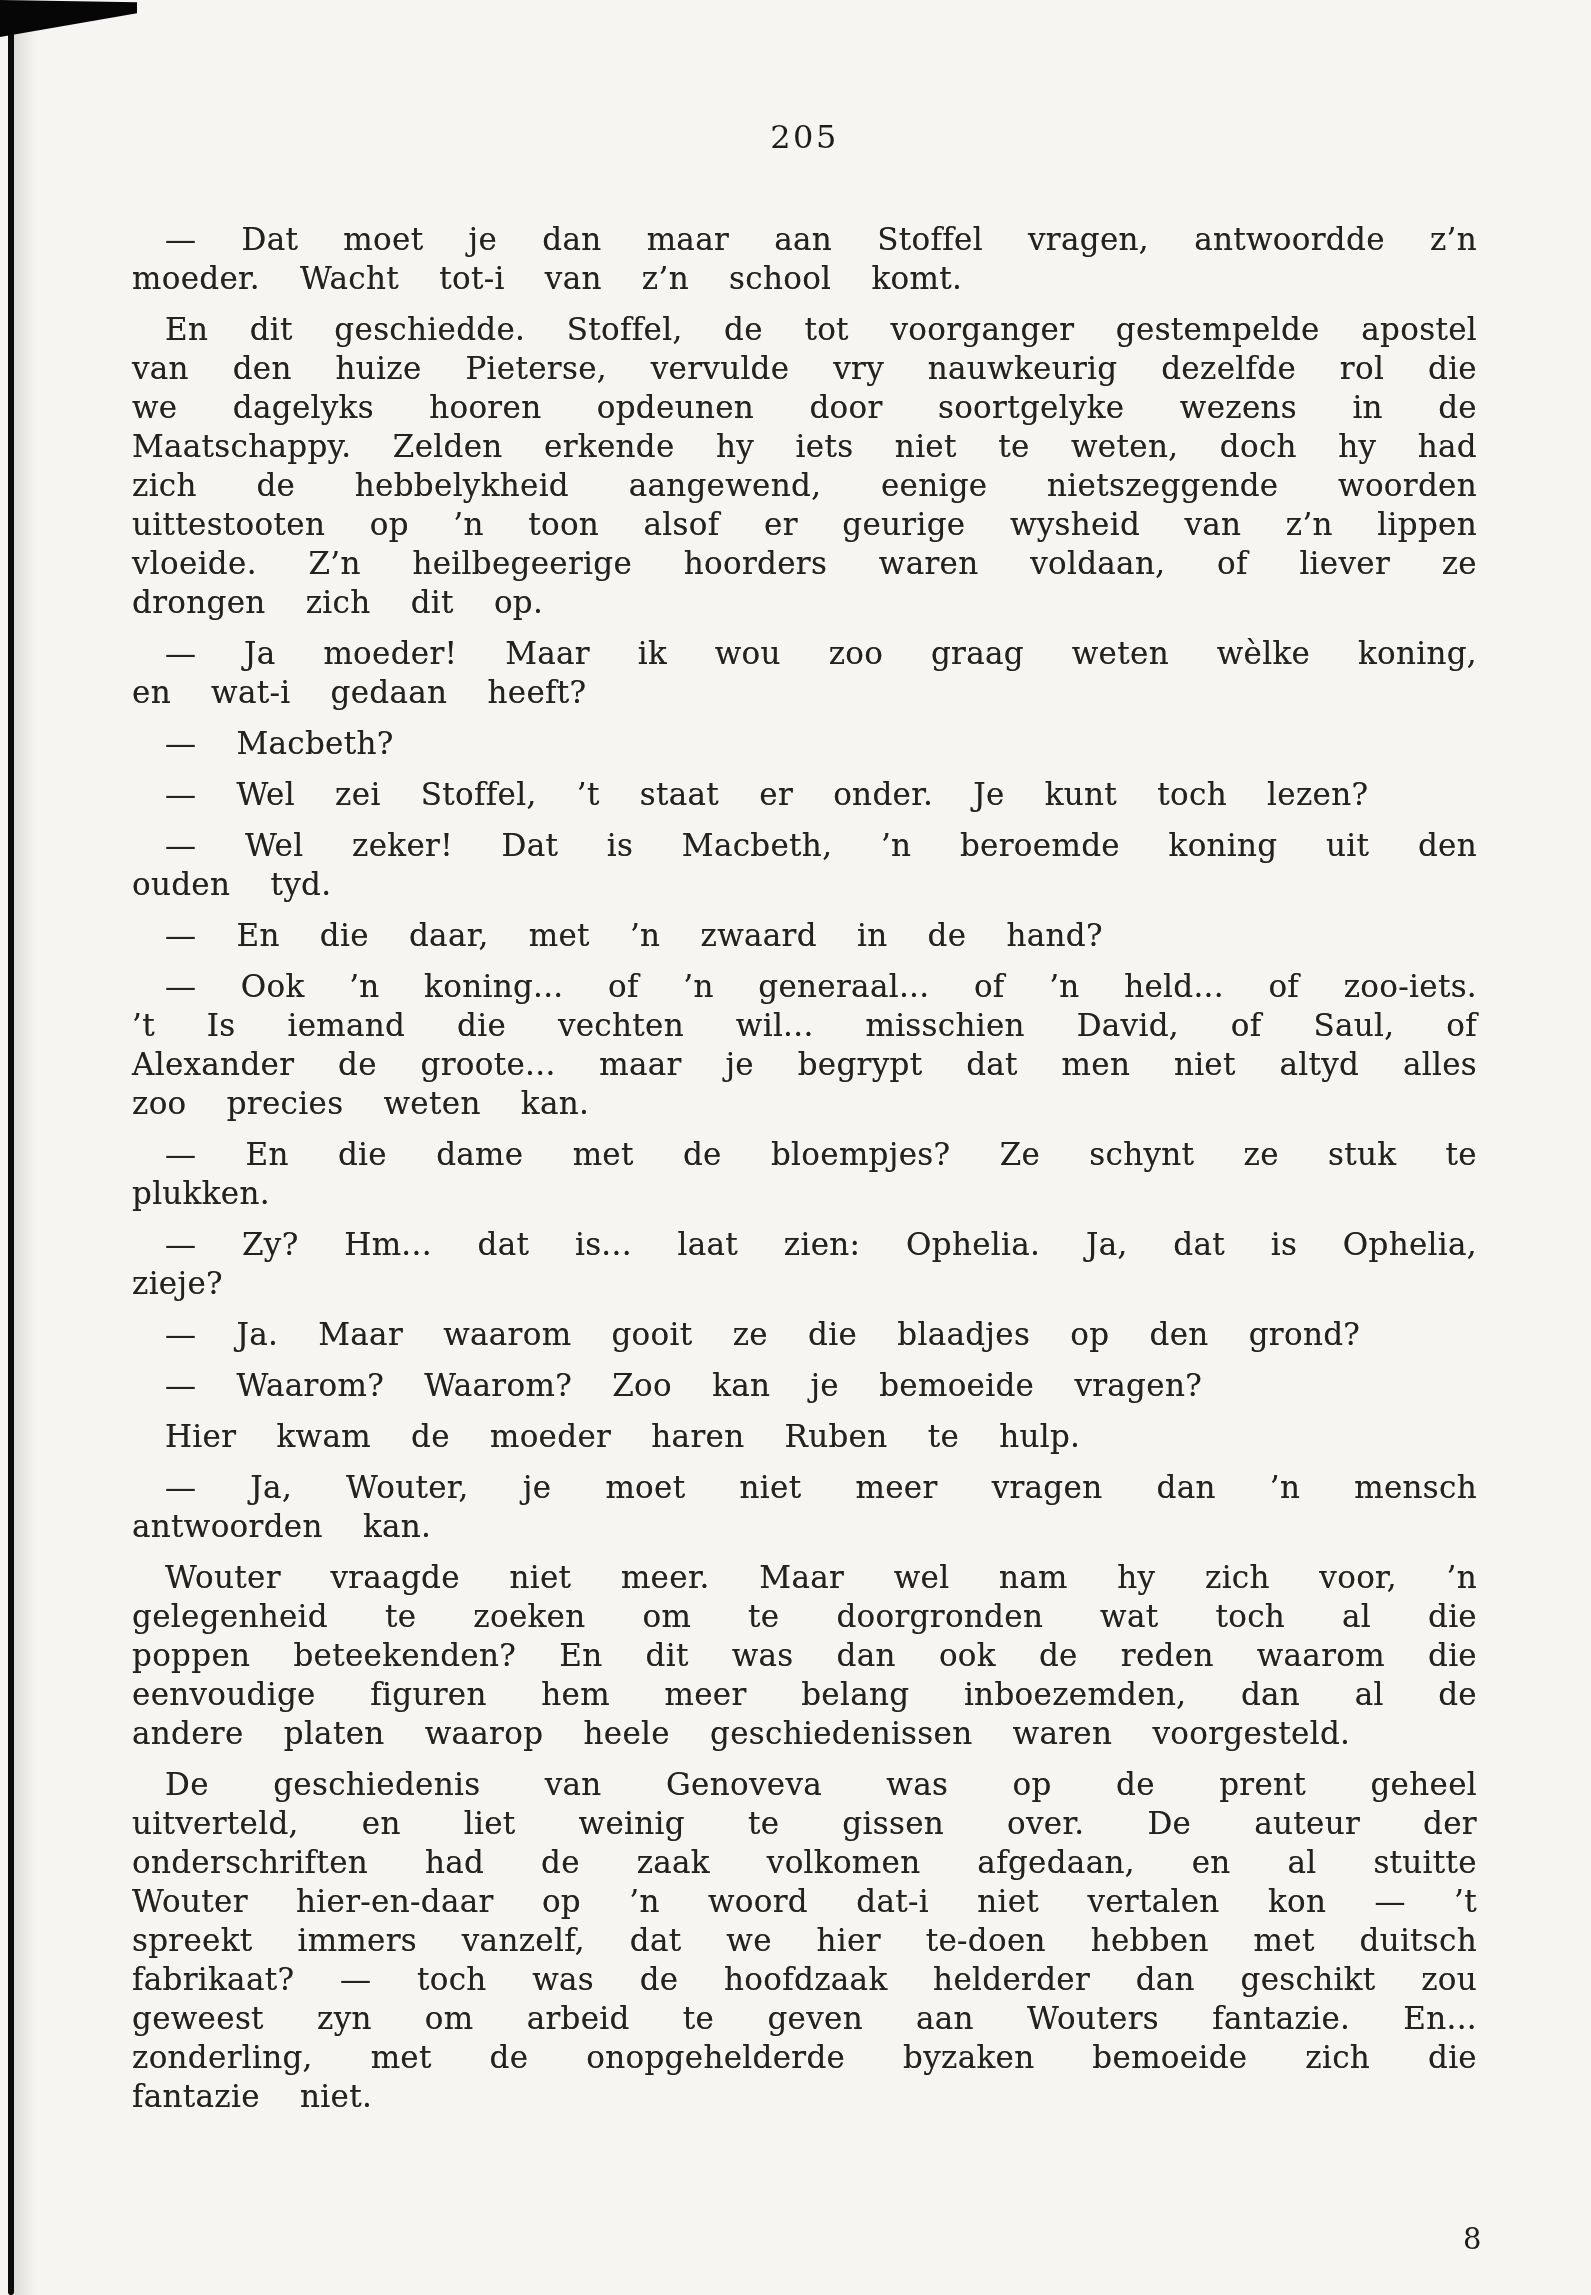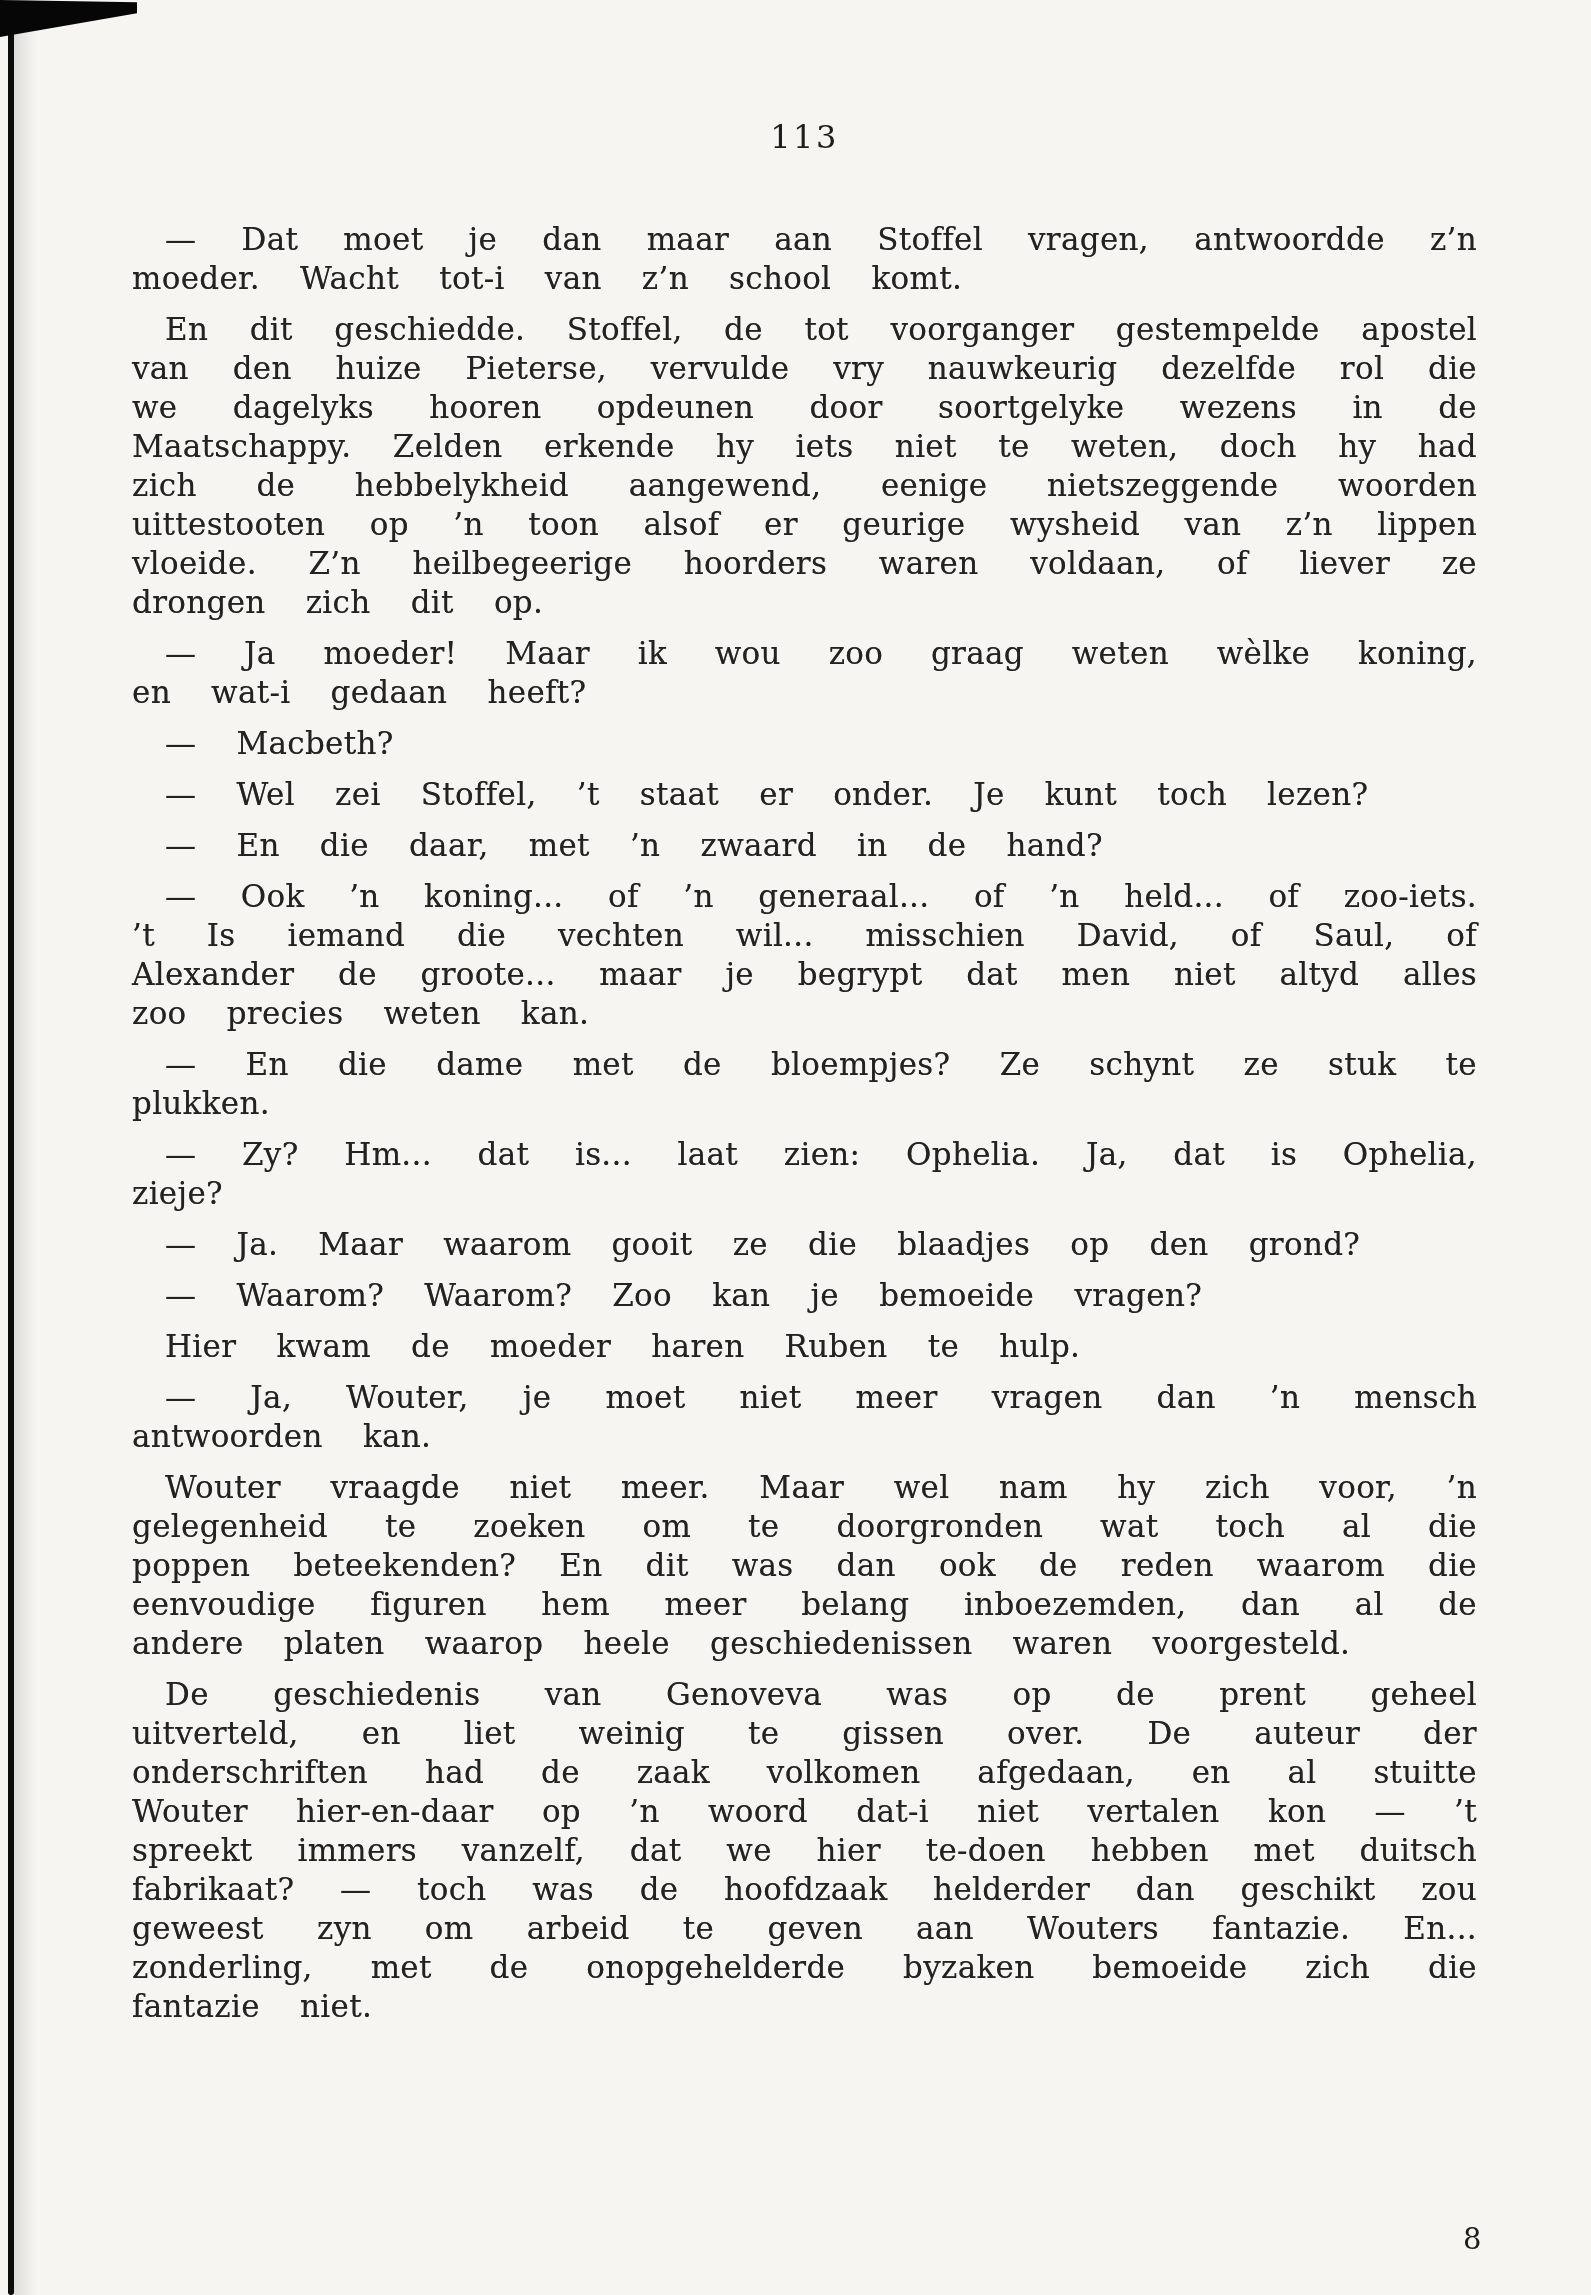--- a/index.html
+++ b/index.html
@@ -79,28 +79,29 @@
   }
 </style>
 </head>
 <body>
 
 <div class="page">
   <div class="spine-shadow"></div>
   <div class="spine-edge"></div>
   <div class="corner-mark"></div>
 
-  <div class="page-number">113</div>
+  <div class="page-number">205</div>
 
   <div class="text-block">
       <p>— Dat moet je dan maar aan Stoffel vragen, antwoordde z’n moeder. Wacht tot-i van z’n school komt.</p>
       <p>En dit geschiedde. Stoffel, de tot voorganger gestempelde apostel van den huize Pieterse, vervulde vry nauwkeurig dezelfde rol die we dagelyks hooren opdeunen door soortgelyke wezens in de Maatschappy. Zelden erkende hy iets niet te weten, doch hy had zich de hebbelykheid aangewend, eenige nietszeggende woorden uittestooten op ’n toon alsof er geurige wysheid van z’n lippen vloeide. Z’n heilbegeerige hoorders waren voldaan, of liever ze drongen zich dit op.</p>
       <p>— Ja moeder! Maar ik wou zoo graag weten wèlke koning, en wat-i gedaan heeft?</p>
       <p>— Macbeth?</p>
       <p>— Wel zei Stoffel, ’t staat er onder. Je kunt toch lezen?</p>
+      <p>— Wel zeker! Dat is Macbeth, ’n beroemde koning uit den ouden tyd.</p>
       <p>— En die daar, met ’n zwaard in de hand?</p>
       <p>— Ook ’n koning... of ’n generaal... of ’n held... of zoo-iets. ’t Is iemand die vechten wil... misschien David, of Saul, of Alexander de groote... maar je begrypt dat men niet altyd alles zoo precies weten kan.</p>
       <p>— En die dame met de bloempjes? Ze schynt ze stuk te plukken.</p>
       <p>— Zy? Hm... dat is... laat zien: Ophelia. Ja, dat is Ophelia, zieje?</p>
       <p>— Ja. Maar waarom gooit ze die blaadjes op den grond?</p>
       <p>— Waarom? Waarom? Zoo kan je bemoeide vragen?</p>
       <p>Hier kwam de moeder haren Ruben te hulp.</p>
       <p>— Ja, Wouter, je moet niet meer vragen dan ’n mensch antwoorden kan.</p>
       <p>Wouter vraagde niet meer. Maar wel nam hy zich voor, ’n gelegenheid te zoeken om te doorgronden wat toch al die poppen beteekenden? En dit was dan ook de reden waarom die eenvoudige figuren hem meer belang inboezemden, dan al de andere platen waarop heele geschiedenissen waren voorgesteld.</p>
       <p>De geschiedenis van Genoveva was op de prent geheel uitverteld, en liet weinig te gissen over. De auteur der onderschriften had de zaak volkomen afgedaan, en al stuitte Wouter hier-en-daar op ’n woord dat-i niet vertalen kon — ’t spreekt immers vanzelf, dat we hier te-doen hebben met duitsch fabrikaat? — toch was de hoofdzaak helderder dan geschikt zou geweest zyn om arbeid te geven aan Wouters fantazie. En... zonderling, met de onopgehelderde byzaken bemoeide zich die fantazie niet.</p>

